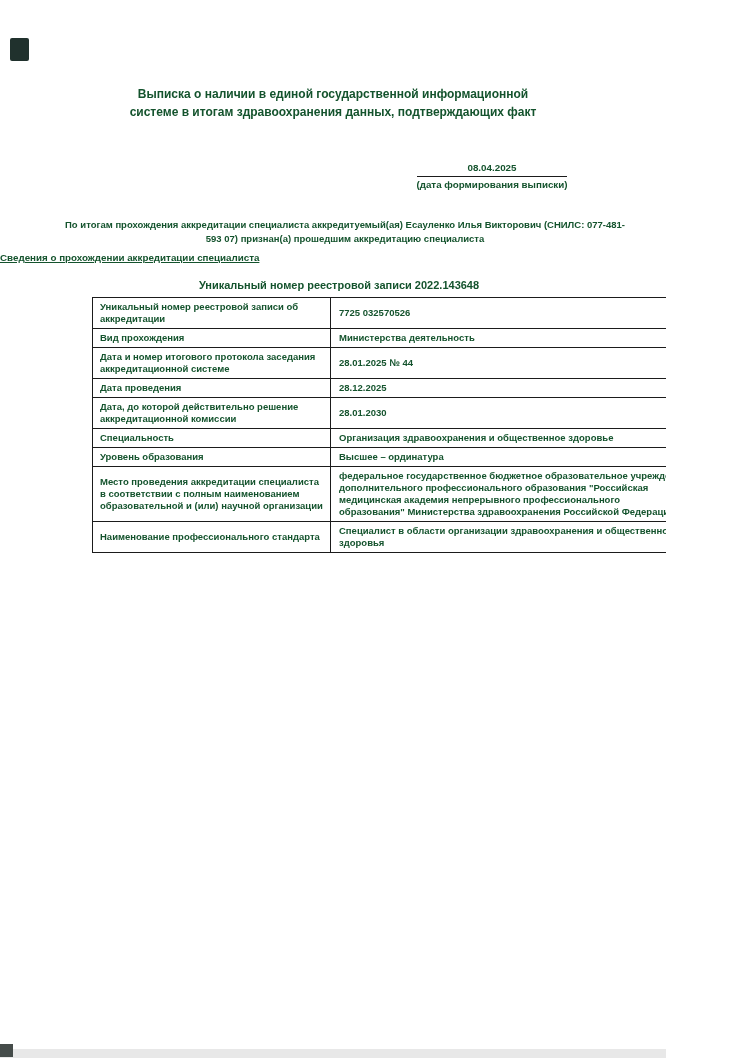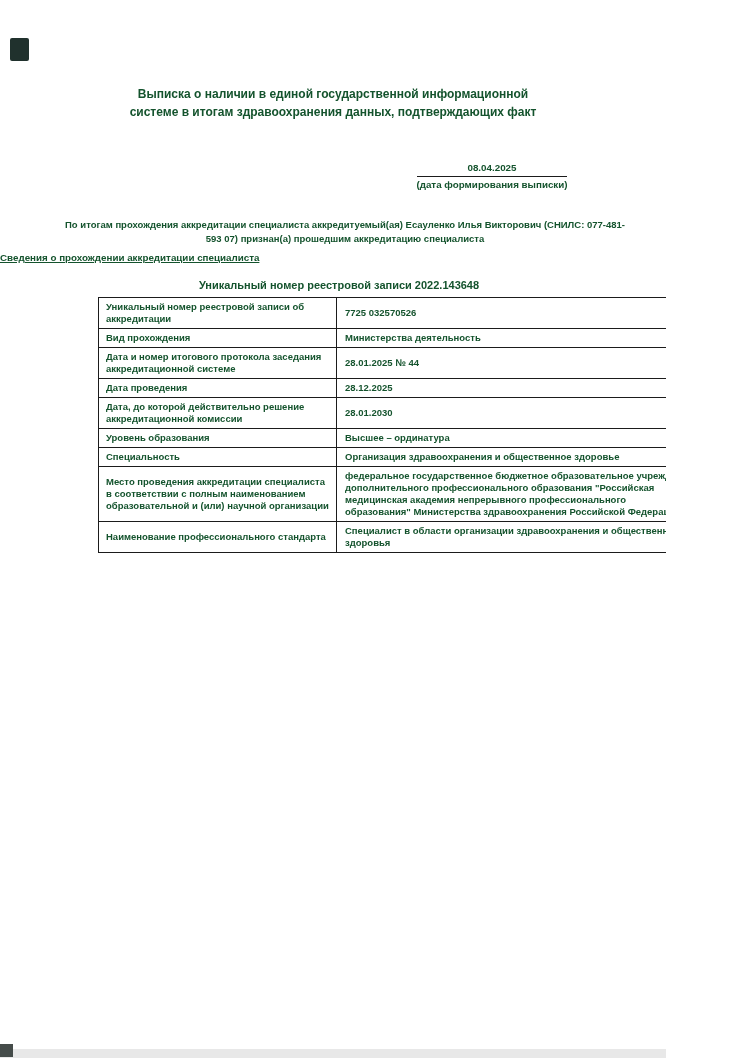--- a/index.html
+++ b/index.html
@@ -54,21 +54,21 @@
     text-decoration:underline;
     margin:0;
   }
   .registry-heading{
     position:absolute;top:272px;left:0;width:100%;
     text-align:center;
     font-size:11px;line-height:15px;
     margin:6px;
   }
   .doc-table{
-    position:absolute;top:297px;left:98px;
+    position:absolute;top:297px;left:92px;
     width:573px;
     border-collapse:collapse;
     table-layout:fixed;
     padding-left:27px;
   }
   .doc-table td{
     border:1.6px solid #1b1b1b;
     font-size:9.5px;
     font-weight:700;
     line-height:12px;
@@ -125,26 +125,26 @@
         </tr>
         <tr>
           <td class="label-cell">Дата проведения</td>
           <td class="value-cell">28.12.2025</td>
         </tr>
         <tr>
           <td class="label-cell">Дата, до которой действительно решение аккредитационной комиссии</td>
           <td class="value-cell">28.01.2030</td>
         </tr>
         <tr>
+          <td class="label-cell">Специальность</td>
+          <td class="value-cell">Организация здравоохранения и общественное здоровье</td>
+        </tr>
+        <tr>
           <td class="label-cell">Уровень образования</td>
           <td class="value-cell">Высшее – ординатура</td>
-        </tr>
-        <tr>
-          <td class="label-cell">Специальность</td>
-          <td class="value-cell">Организация здравоохранения и общественное здоровье</td>
         </tr>
         <tr>
           <td class="label-cell">Место проведения аккредитации специалиста в соответствии с полным наименованием образовательной и (или) научной организации</td>
           <td class="value-cell">федеральное государственное бюджетное образовательное учреждение дополнительного профессионального образования "Российская медицинская академия непрерывного профессионального образования" Министерства здравоохранения Российской Федерации</td>
         </tr>
         <tr>
           <td class="label-cell">Наименование профессионального стандарта</td>
           <td class="value-cell">Специалист в области организации здравоохранения и общественного здоровья</td>
         </tr>
       </tbody>

